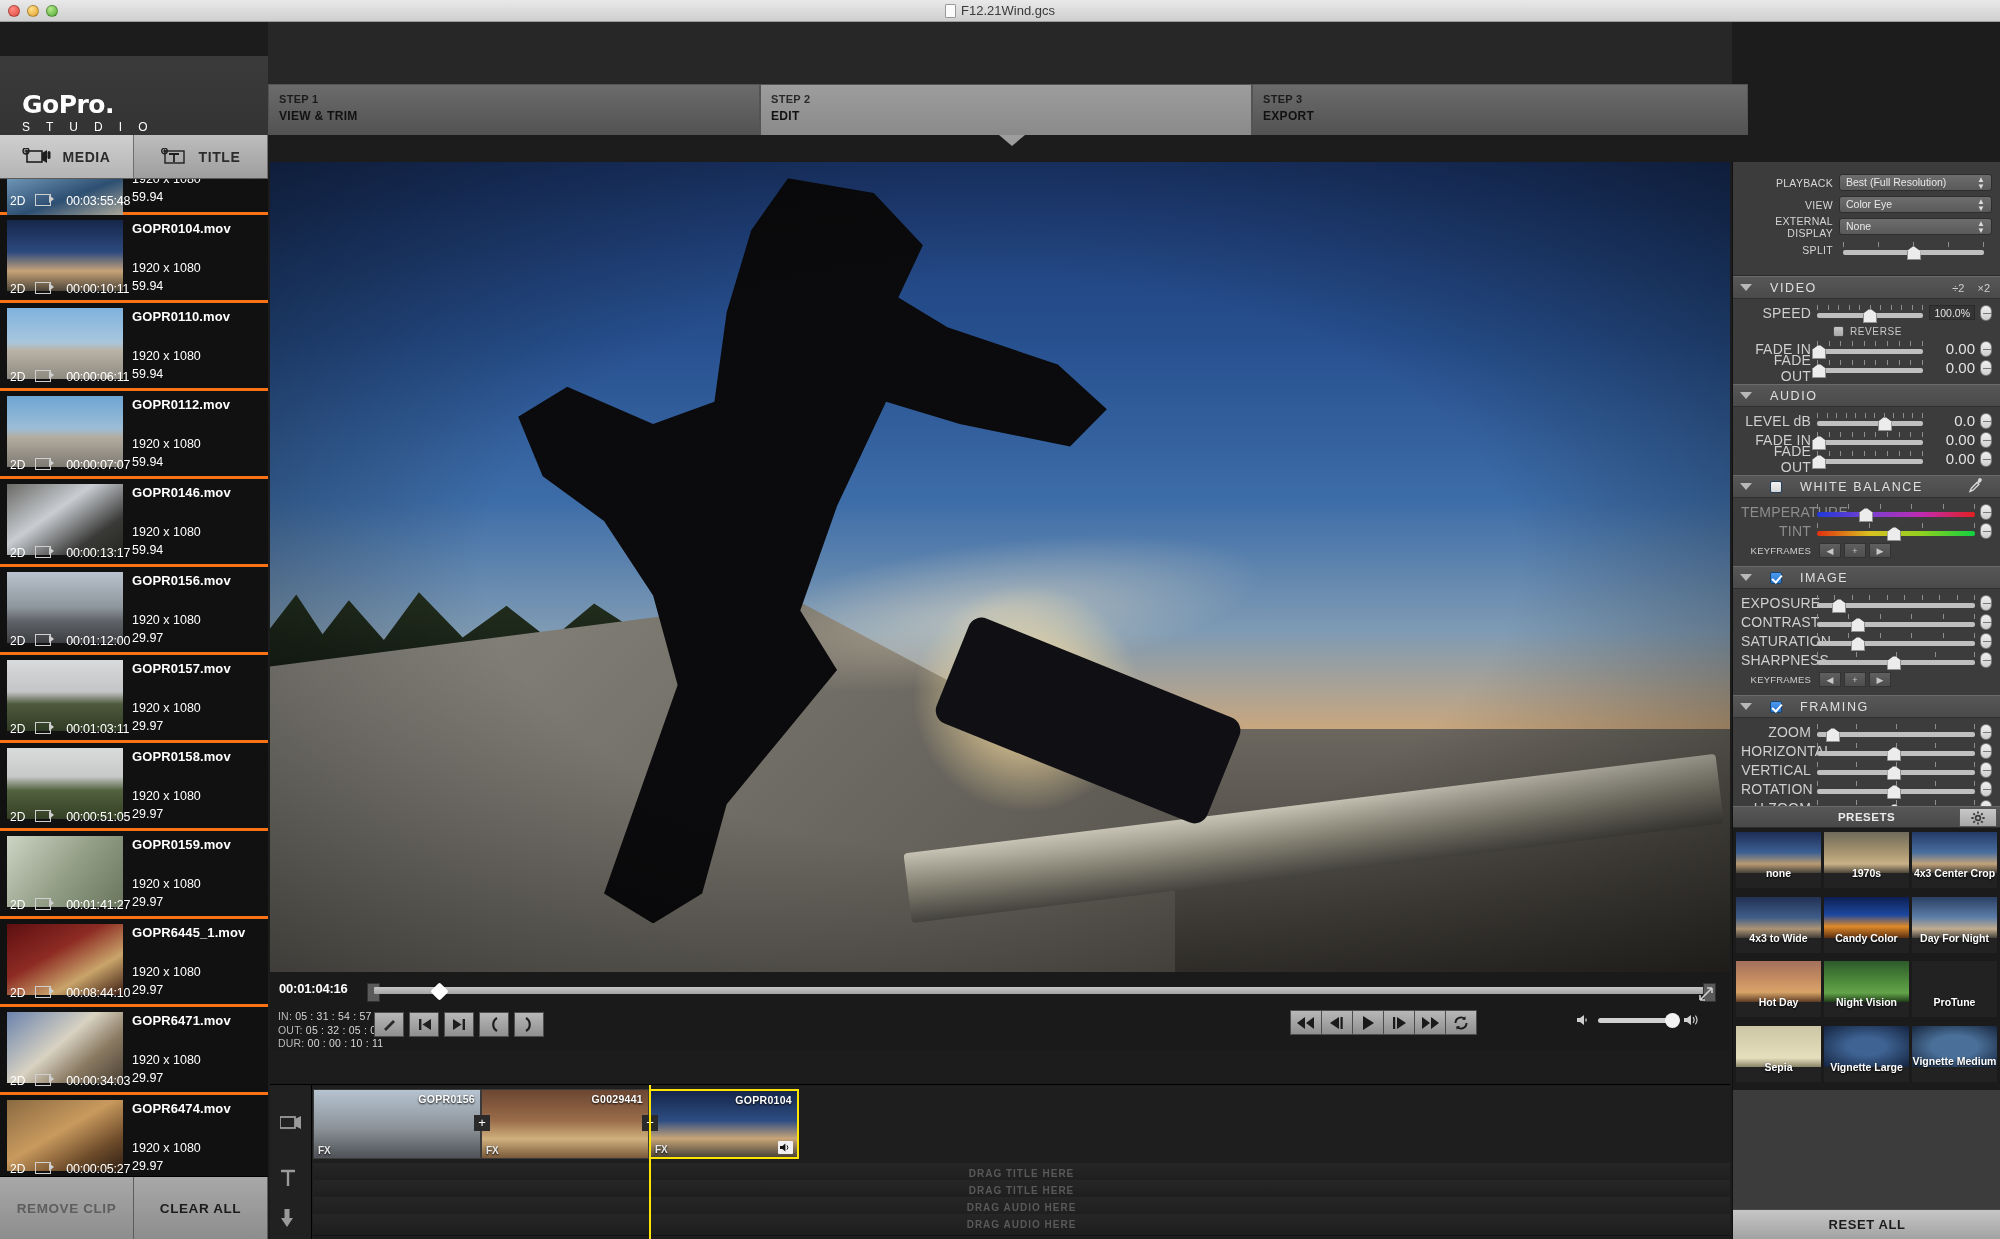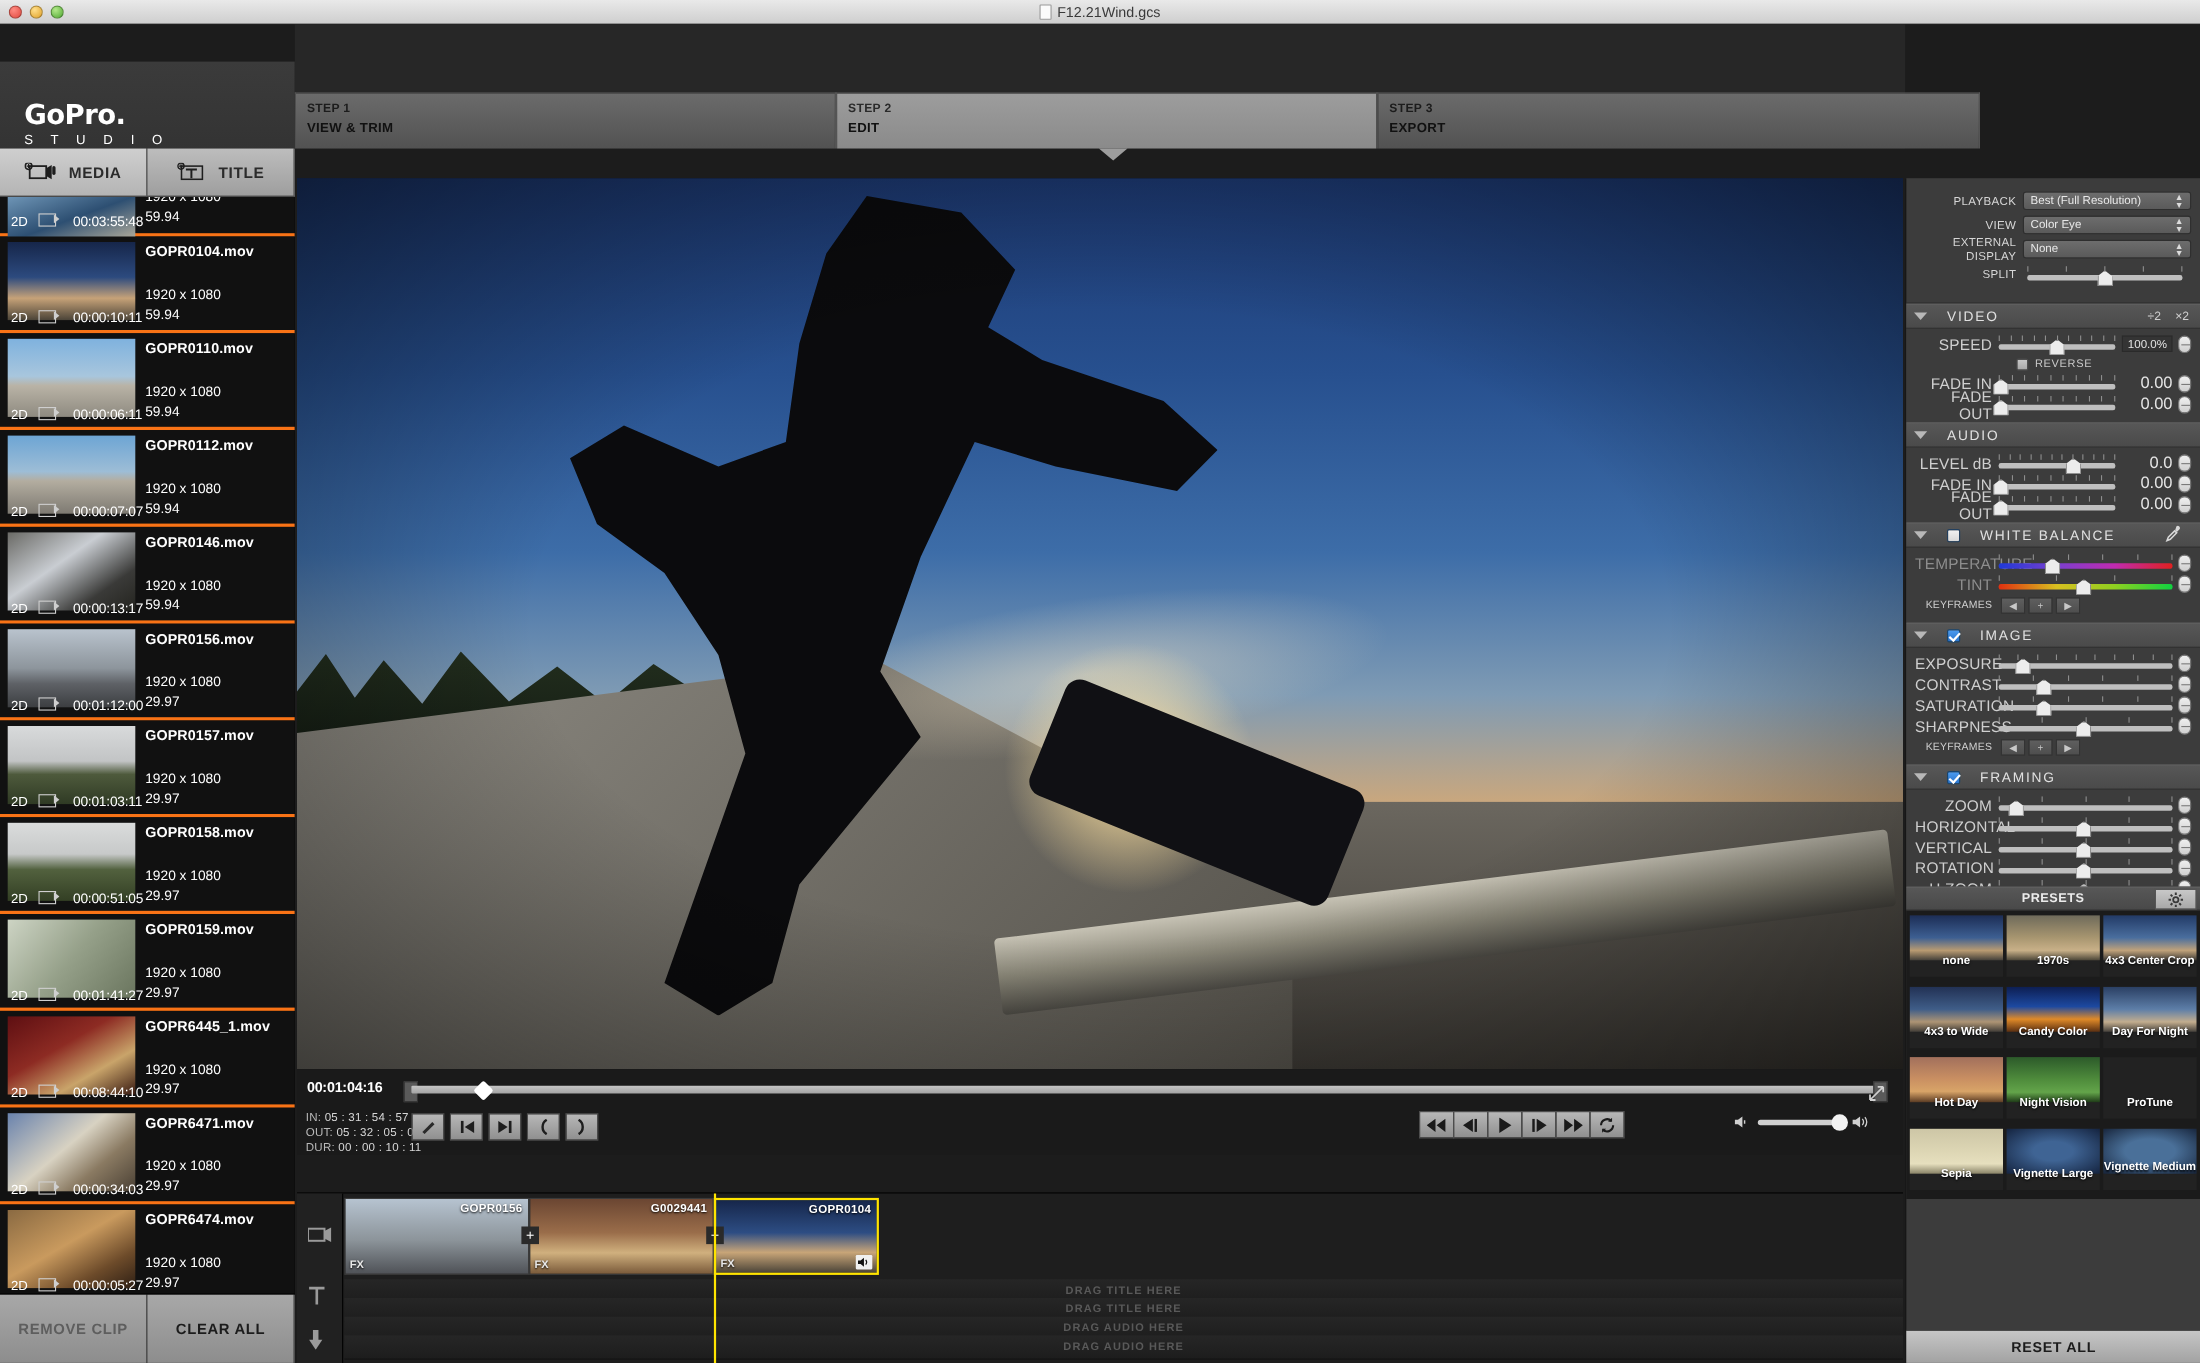--- a/index.html
+++ b/index.html
@@ -280,21 +280,21 @@
 
   <div class="steps">
     <div class="step inactive" style="left:0;width:492px;">
       <div class="step-num">STEP 1</div>
       <div class="step-lbl">VIEW &amp; TRIM</div>
     </div>
     <div class="step active" style="left:492px;width:492px;">
       <div class="step-num">STEP 2</div>
       <div class="step-lbl">EDIT</div>
     </div>
-    <div class="step inactive" style="left:984px;width:548px;">
+    <div class="step inactive" style="left:984px;width:496px;">
       <div class="step-num">STEP 3</div>
       <div class="step-lbl">EXPORT</div>
     </div>
     <div class="step-arrow" style="left:731px;top:113px;"></div>
   </div>
 
   <div class="sidebar">
     <div class="sb-tabs">
       <div class="sb-tab sel">
         <svg width="30" height="17" viewBox="0 0 30 17">

